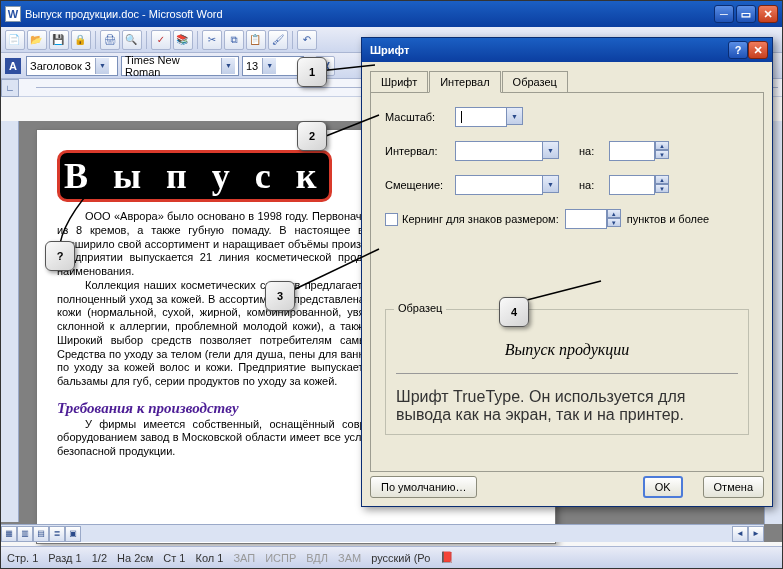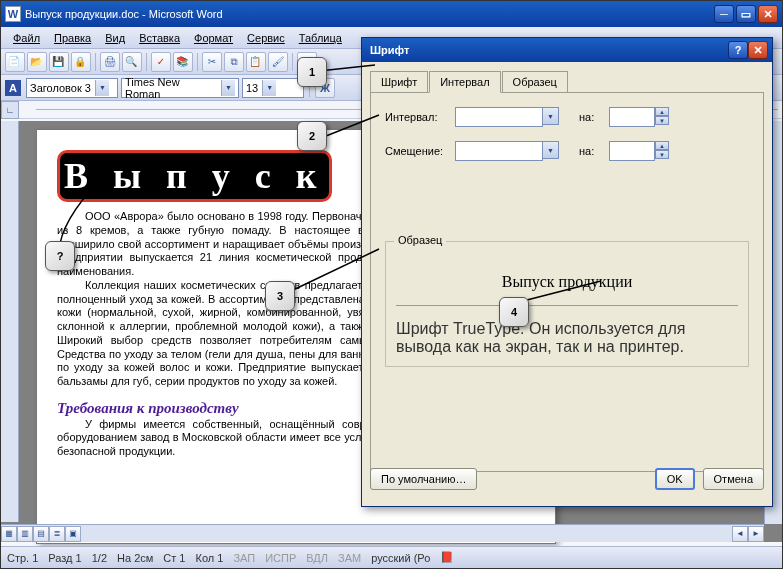--- a/index.html
+++ b/index.html
@@ -49,23 +49,23 @@
 .row label{width:70px;}
 .input{height:20px;background:#fff;border:1px solid #7b90b9;display:flex;align-items:center;}
 .cmb{display:flex;}
 .cmb .arrow{width:16px;height:18px;background:linear-gradient(180deg,#e4ebf9,#c2cfe8);border:1px solid #7b90b9;border-left:none;display:flex;align-items:center;justify-content:center;font-size:7px;color:#2a4a8a;}
 .spin{display:flex;}
 .spin .btns{display:flex;flex-direction:column;}
 .spin .b{width:14px;height:9px;background:linear-gradient(180deg,#e4ebf9,#c2cfe8);border:1px solid #7b90b9;font-size:6px;display:flex;align-items:center;justify-content:center;color:#2a4a8a;}
 .chk{width:13px;height:13px;background:#fff;border:1px solid #7b90b9;margin-right:4px;}
 .group{border:1px solid #bfbfb0;margin-top:80px;padding:16px 10px 10px 10px;position:relative;}
 .group .legend{position:absolute;top:-8px;left:8px;background:#ece9d8;padding:0 4px;}
-.preview{height:48px;border-bottom:1px solid #999;display:flex;align-items:center;justify-content:center;font-family:'Times New Roman',serif;font-size:16px;}
+.preview{height:48px;border-bottom:1px solid #999;display:flex;align-items:center;justify-content:center;font-family:'Times New Roman',serif;font-size:16px;font-style:italic;}
 .hint{font-size:16px;color:#333;margin-top:14px;}
-.dbuttons{position:absolute;left:8px;right:8px;bottom:16px;display:flex;gap:8px;}
+.dbuttons{position:absolute;left:8px;right:8px;bottom:8px;display:flex;gap:20px;}
 .btn{height:22px;padding:0 10px;background:linear-gradient(180deg,#fefefe,#e4e4d8);border:1px solid #8c8c7b;border-radius:3px;display:flex;align-items:center;}
 .btn.ok{border:2px solid #4c7bd9;}
 
 .callout{position:absolute;width:30px;height:30px;background:linear-gradient(145deg,#fafafa,#d4d4d4);border:1px solid #555;border-radius:6px;display:flex;align-items:center;justify-content:center;font-size:15px;font-weight:bold;color:#000;box-shadow:2px 2px 4px rgba(0,0,0,.4);z-index:50;}
 svg.lead{position:absolute;top:0;left:0;width:783px;height:569px;pointer-events:none;z-index:45;}
 </style>
 </head>
 <body>
 
 <div class="stage">
@@ -75,29 +75,20 @@
         <span>W</span>
       </div>
     <div class="title">Выпуск продукции.doc - Microsoft Word</div>
     <div class="winbtns">
       <div class="winbtn">─</div>
       <div class="winbtn">▭</div>
       <div class="winbtn close">✕</div>
     </div>
   </div>
 
-  <div class="menubar">
-    <div class="menuitem"><u>Файл</u></div>
-    <div class="menuitem"><u>Правка</u></div>
-    <div class="menuitem"><u>Вид</u></div>
-    <div class="menuitem"><u>Вставка</u></div>
-    <div class="menuitem"><u>Формат</u></div>
-    <div class="menuitem"><u>Сервис</u></div>
-    <div class="menuitem"><u>Таблица</u></div>
-  </div>
 
   <div class="toolbar">
     <div class="tbtn">📄</div>
     <div class="tbtn">📂</div>
     <div class="tbtn">💾</div>
     <div class="tbtn">🔒</div>
     <div class="sep"></div>
     <div class="tbtn">🖨</div>
     <div class="tbtn">🔍</div>
     <div class="sep"></div>
@@ -182,20 +173,30 @@
       <div class="winbtn">?</div>
       <div class="winbtn close">✕</div>
     </div>
     <div class="tabs">
       <div class="tab"><span>Шрифт</span></div>
       <div class="tab active"><span>Интервал</span></div>
       <div class="tab"><span>Образец</span></div>
     </div>
     <div class="tabpanel">
 
+      <div class="row">
+        <label>Масштаб:</label>
+        <div class="cmb">
+          <div class="input" style="width:52px;padding:0 4px;">
+              <span></span>
+              <span style="border-left:1px solid #000;height:12px;margin-left:1px;"></span>
+            </div>
+          <div class="arrow">▼</div>
+        </div>
+      </div>
 
       <div class="row">
         <label>Интервал:</label>
         <div class="cmb">
           <div class="input" style="width:88px;"></div>
           <div class="arrow">▼</div>
         </div>
         <label style="width:30px;margin-left:20px;">на:</label>
         <div class="spin">
           <div class="input" style="width:46px;"></div>
@@ -215,20 +216,32 @@
         <label style="width:30px;margin-left:20px;">на:</label>
         <div class="spin">
           <div class="input" style="width:46px;"></div>
           <div class="btns">
               <div class="b">▲</div>
               <div class="b">▼</div>
             </div>
         </div>
       </div>
 
+      <div class="row" style="margin-top:6px;">
+        <div class="chk"></div>
+        <label style="width:auto;">Кернинг для знаков размером:</label>
+        <div class="spin" style="margin:0 6px;">
+          <div class="input" style="width:42px;"></div>
+          <div class="btns">
+              <div class="b">▲</div>
+              <div class="b">▼</div>
+            </div>
+        </div>
+        <span>пунктов и более</span>
+      </div>
 
       <div class="group">
         <div class="legend">Образец</div>
         <div class="preview">Выпуск продукции</div>
         <div class="hint">Шрифт TrueType. Он используется для вывода как на экран, так и на принтер.</div>
       </div>
 
     </div>
     <div class="dbuttons">
       <div class="btn">

